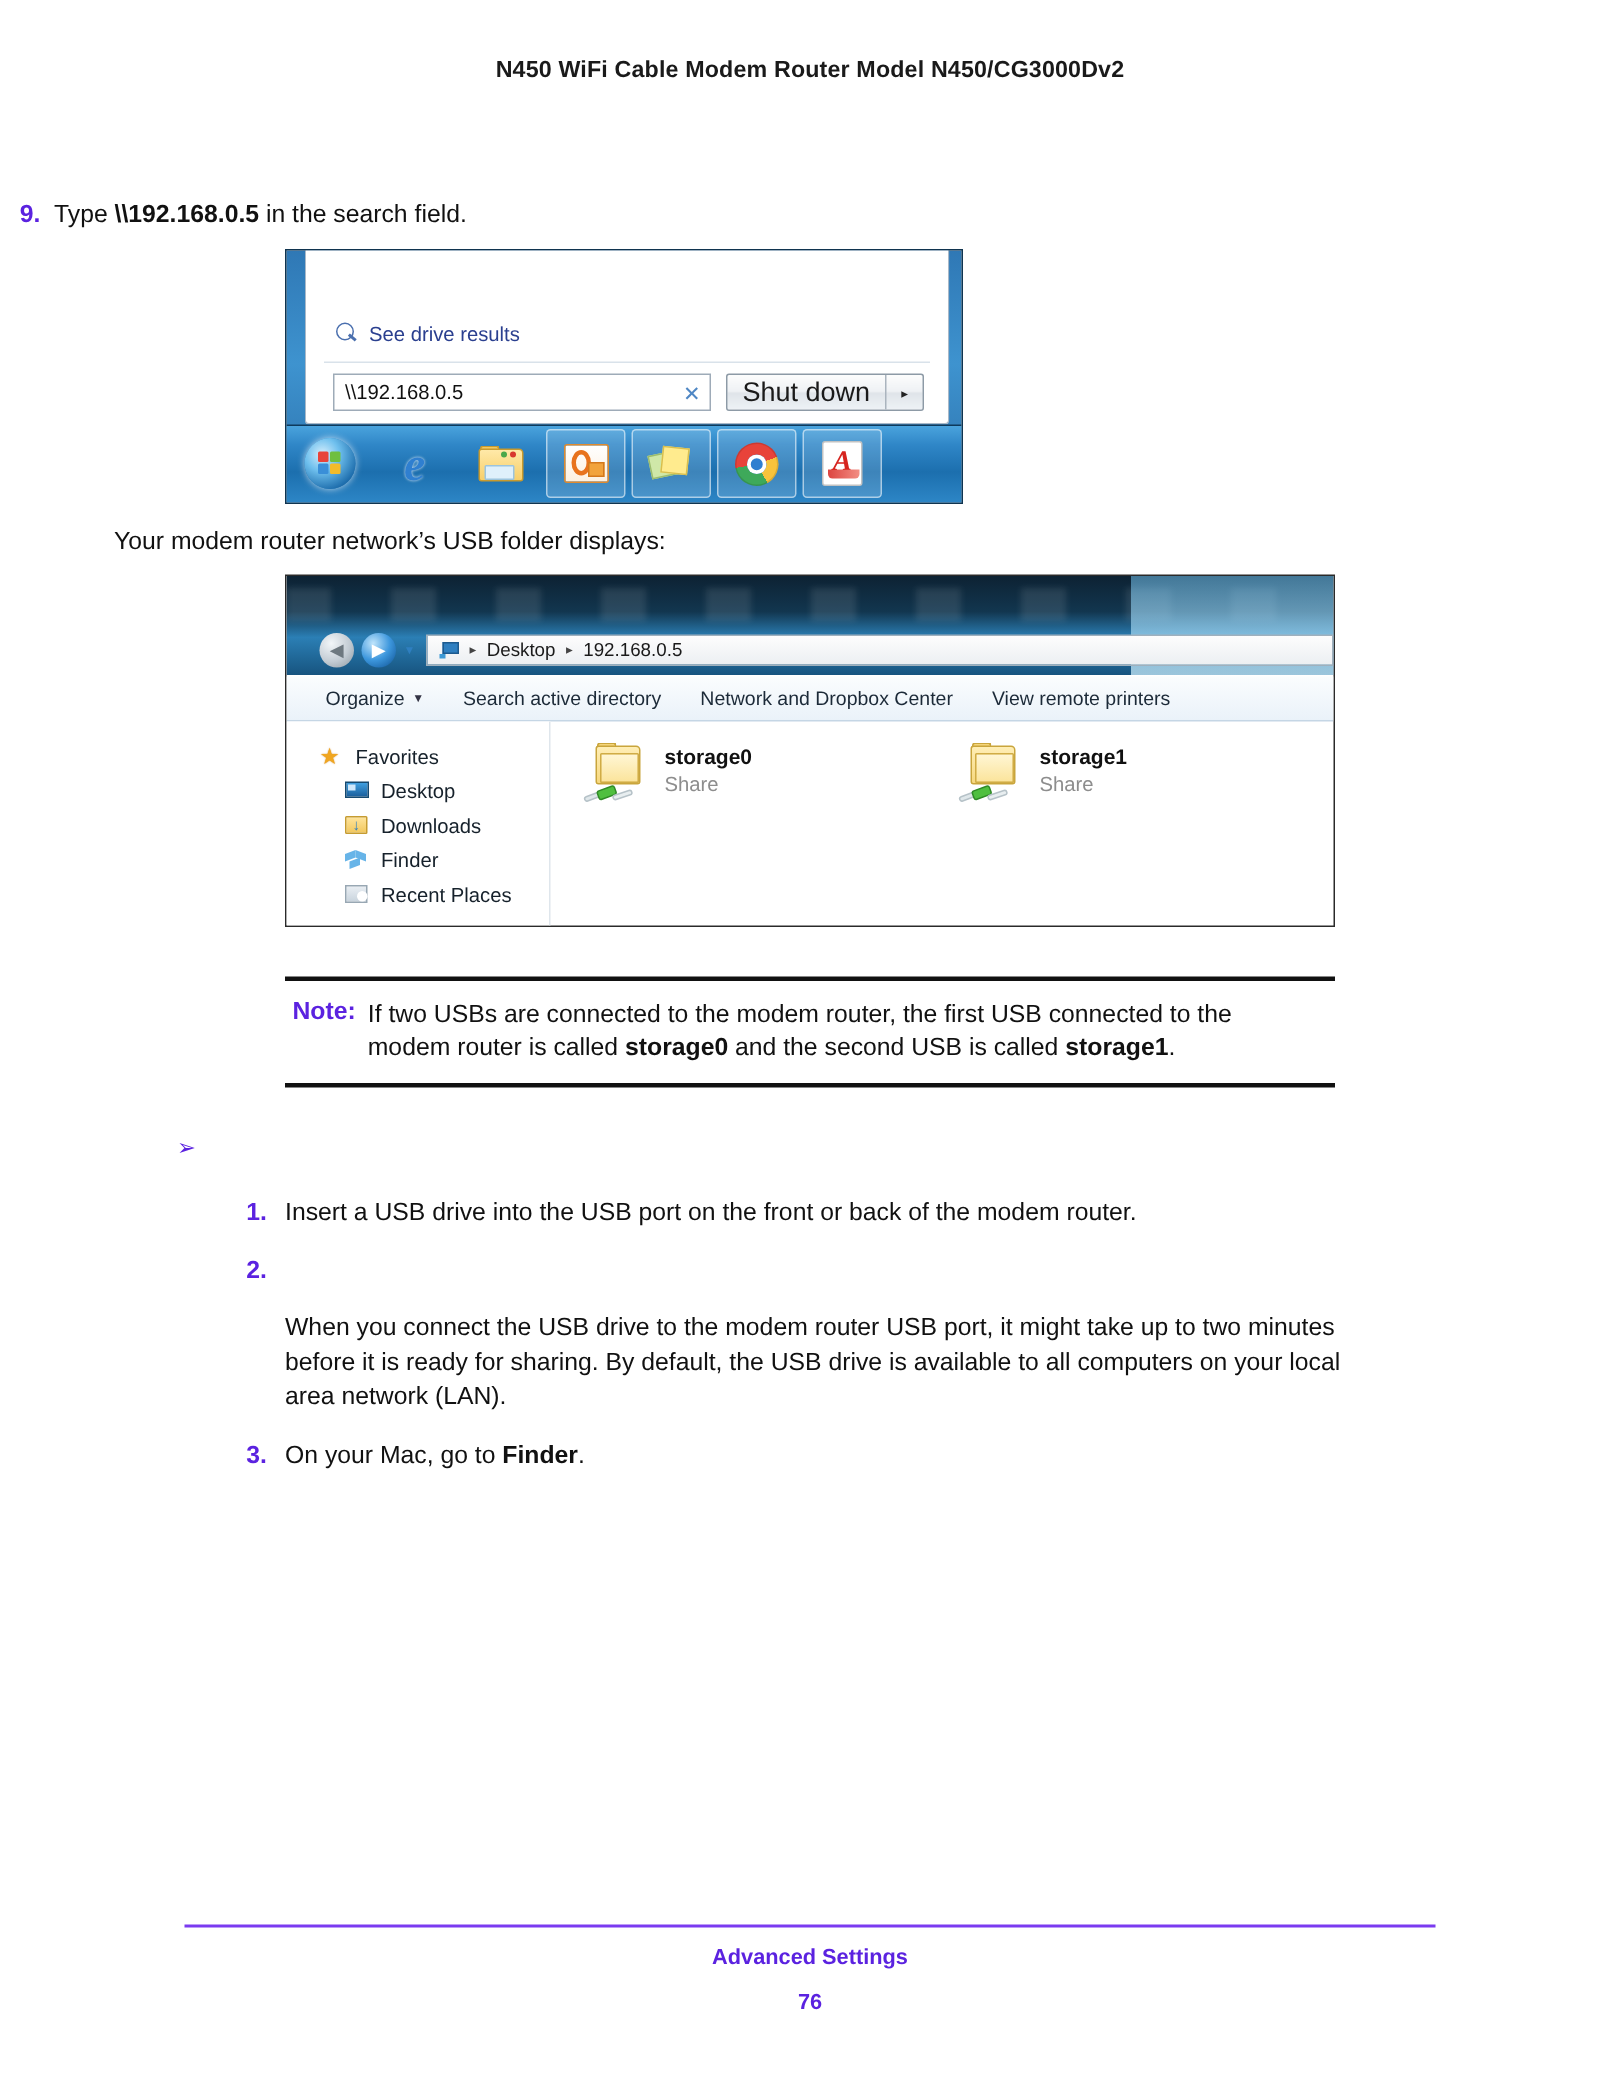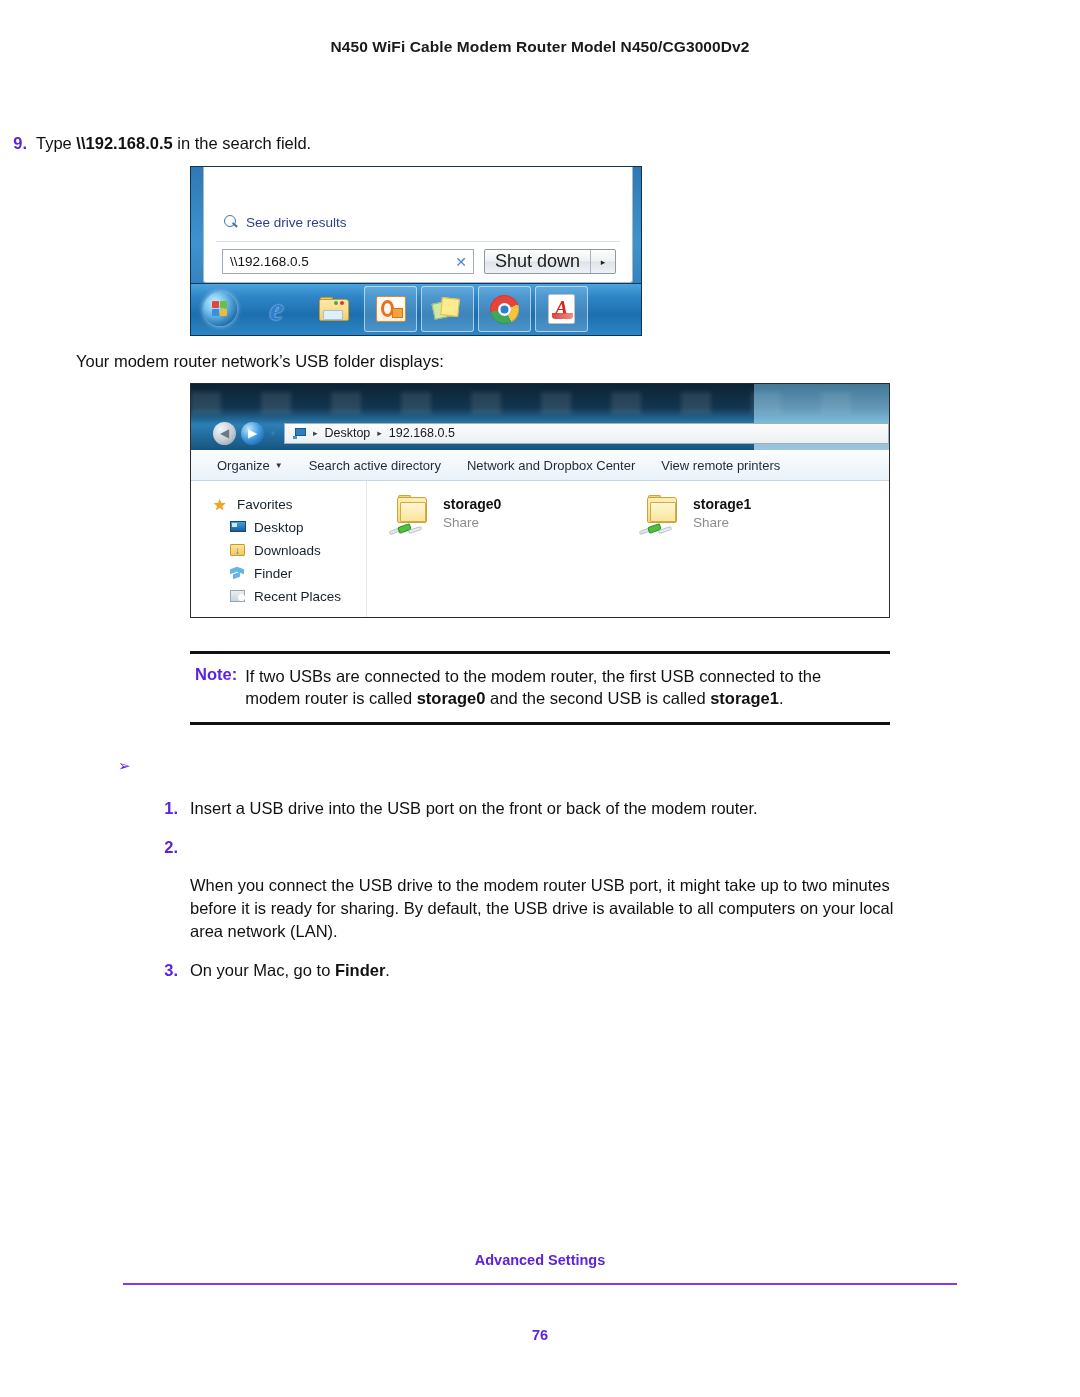--- a/index.html
+++ b/index.html
@@ -283,21 +283,21 @@
   .list { margin-top: 20px; }
   .list .step-row { margin-bottom: 16px; }
   .list .step-num { width: 190px; min-width:190px; padding-right: 12px; }
   .list .step-body { max-width: 725px; }
 
   
   .footer-rule {
     position:absolute; left:123px; top:1283px; width:834px; height:2px; background:#7B3BF0;
   }
   .footer-title {
-    position:absolute; left:0; top:1252px; width:1080px; text-align:center;
+    position:absolute; left:0; top:1297px; width:1080px; text-align:center;
     font-size:14.5px; font-weight:bold; color:#5B22E0;
   }
   .footer-page {
     position:absolute; left:0; top:1327px; width:1080px; text-align:center;
     font-size:14.5px; font-weight:bold; color:#5B22E0;
   }
 </style>
 </head>
 <body>
 

